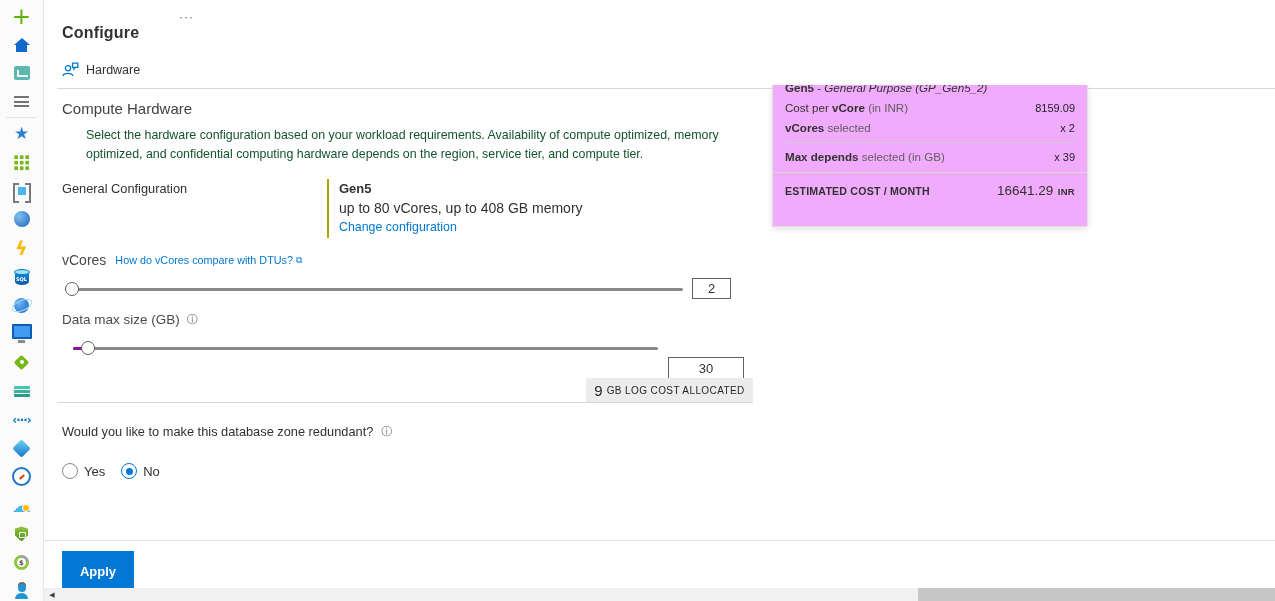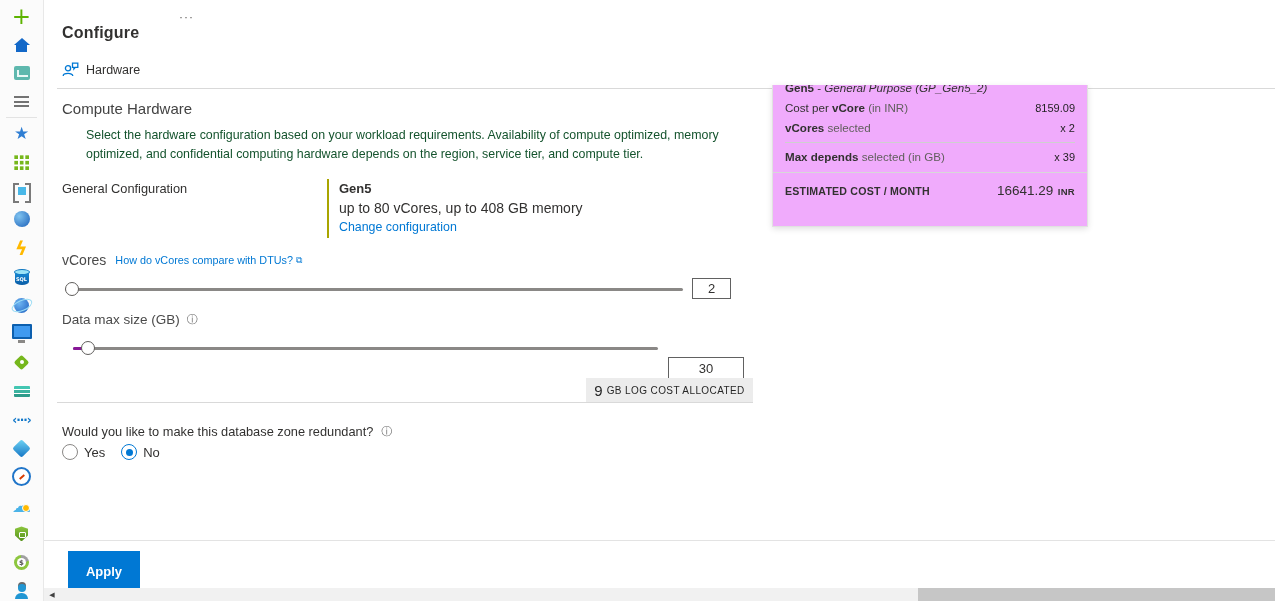--- a/index.html
+++ b/index.html
@@ -91,21 +91,21 @@
   .datasize-label { font-size:13.5px; color:#4a4a4a; }
   .info-ic { font-size:11px; color:#6a6a6a; cursor:pointer; line-height:1; }
 
   .log-badge { position:absolute; left:586px; top:378px; width:167px; height:25px; background:#ececec; display:flex; align-items:center; justify-content:center; gap:4px; color:#262626; }
   .log-badge .v { font-size:15px; }
   .log-badge .l { font-size:10px; letter-spacing:.4px; }
   .mid-divider { position:absolute; left:57px; top:402px; width:696px; border-top:1px solid #d9d9d9; }
 
   .zone-q { position:absolute; left:62px; top:424px; display:flex; align-items:center; gap:8px; font-size:12.8px; color:#323130; }
   .radio-row { position:absolute; left:62px; top:444px; display:flex; align-items:center; gap:16px; }
-  .radio-opt { display:flex; align-items:flex-end; gap:6px; cursor:pointer; font-size:13px; color:#323130; }
+  .radio-opt { display:flex; align-items:flex-end; gap:6px; cursor:pointer; font-size:13px; color:#323130;margin-top:19px; }
   .radio { width:16px; height:16px; border:1px solid #8a8886; border-radius:50%; background:#fff; position:relative; }
   .radio.selected { border:1px solid #0078d4; }
   .radio.selected::after { content:""; position:absolute; left:3.5px; top:3.5px; width:7px; height:7px; border-radius:50%; background:#0078d4; }
 
   
   .cost-card { position:absolute; left:772px; top:85px; width:316px; height:142px; background:#f0abfc; border:1px solid #e1e1e1; border-top:none; box-shadow:0 2px 6px rgba(0,0,0,.12); overflow:hidden; z-index:3; }
   .cost-inner { padding:0 12px; }
   .cost-header { margin-top:-4px; font-size:11.6px; white-space:nowrap; overflow:hidden; }
   .cost-header .b { font-weight:700; }
   .cost-header .i { font-style:italic; }
@@ -115,21 +115,21 @@
   .cost-row .lbl .post { color:#605e5c; }
   .cost-row .val { font-size:11px; color:#1f1f1f; }
   .cost-sep { border-top:1px solid #cfcfcf; margin:8px 0 3px 0; }
   .cost-total { border-top:1px solid #d8d8d8; margin-top:9px; padding:8px 12px 0 12px; display:flex; justify-content:space-between; align-items:baseline; }
   .cost-total .lbl { font-size:10.6px; font-weight:700; letter-spacing:.2px; }
   .cost-total .val { font-size:13.5px; }
   .cost-total .cur { font-size:9.5px; font-weight:700; letter-spacing:.3px; }
 
   
   .footer-divider { position:absolute; left:44px; right:0; top:540px; border-top:1px solid #e3e3e3; }
-  .apply-btn { position:absolute; left:68px; top:551px; width:72px; height:40px; background:var(--accent,#0078d4); color:#fff; border:none; font-size:13px; font-weight:700; font-family:"Liberation Sans",sans-serif; border-radius:0; cursor:pointer; }
+  .apply-btn { position:absolute; left:62px; top:551px; width:72px; height:40px; background:var(--accent,#0078d4); color:#fff; border:none; font-size:13px; font-weight:700; font-family:"Liberation Sans",sans-serif; border-radius:0; cursor:pointer; }
 
   
   .hscroll { position:absolute; left:44px; top:588px; width:1231px; height:13px; background:#f1f1f1; }
   .hscroll .arrow { position:absolute; left:2px; top:0; width:12px; height:13px; display:flex; align-items:center; justify-content:center; font-size:7px; color:#404040; cursor:pointer; }
   .hscroll .thumb { position:absolute; left:874px; top:0; width:357px; height:13px; background:#c6c6c6; cursor:pointer; }
 </style>
 </head>
 <body>
 
 <div id="app">

